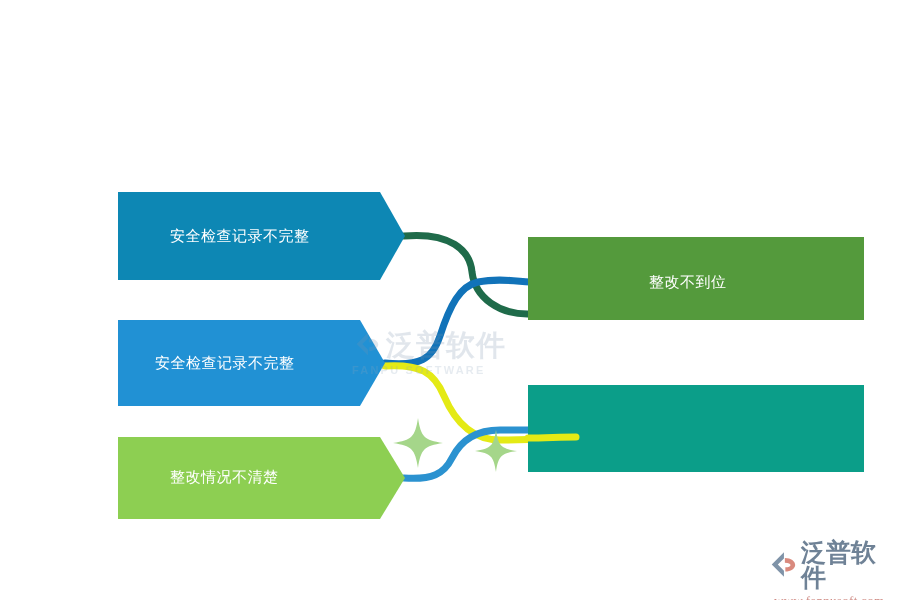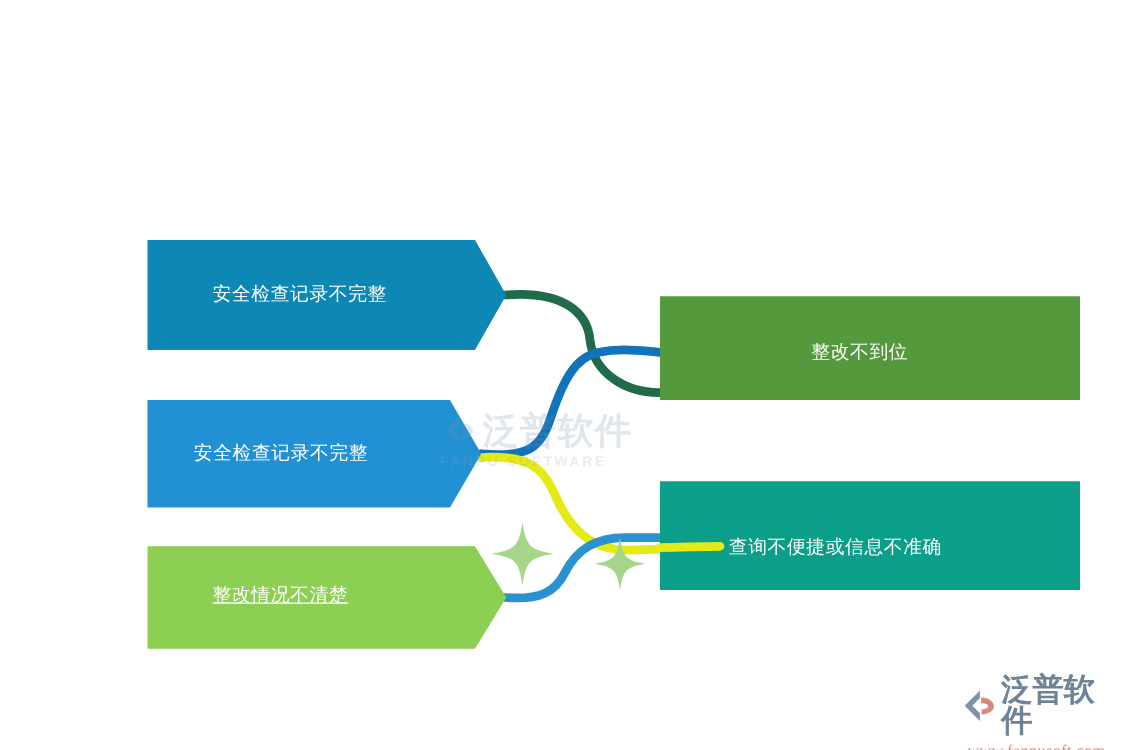--- a/index.html
+++ b/index.html
@@ -31,21 +31,21 @@
     color: #ffffff;
     font-size: 15px;
     line-height: 1;
     letter-spacing: 0.5px;
     white-space: nowrap;
     pointer-events: none;
   }
   
   #label-arrow-1 { left: 170px; top: 228px; }
   #label-arrow-2 { left: 155px; top: 355px; }
-  #label-arrow-3 { left: 170px; top: 469px; text-decoration: underline; }
+  #label-arrow-3 { left: 170px; top: 469px; }
   
   #label-box-1 { left: 649px; top: 274px; }
   #label-box-2 { left: 583px; top: 430px; }
 
   
   #center-watermark {
     position: absolute;
     left: 352px;
     top: 330px;
     width: 180px;
@@ -150,21 +150,20 @@
   </svg>
 
   <div class="node-label" id="label-arrow-1">安全检查记录不完整</div>
 
   <div class="node-label" id="label-arrow-2">安全检查记录不完整</div>
 
   <div class="node-label" id="label-arrow-3">整改情况不清楚</div>
 
   <div class="node-label" id="label-box-1">整改不到位</div>
 
-  <div class="node-label" id="label-box-2">查询不便捷或信息不准确</div>
 
   <div id="center-watermark">
     <div class="wm-row">
       <svg class="wm-mark" viewBox="0 0 64 64">
         <path d="M34 6 L10 30 L34 54 L34 42 L22 30 L34 18 Z" fill="#7b93ad"></path>
         <path d="M36 18 C48 18 56 24 56 31 C56 39 47 45 37 45 L37 37 C43 37 47 34 47 31 C47 28 43 26 36 26 Z" fill="#7b93ad"></path>
       </svg>
       <span class="wm-cn">泛普软件</span>
     </div>
     <div class="wm-en">FANPU SOFTWARE</div>

